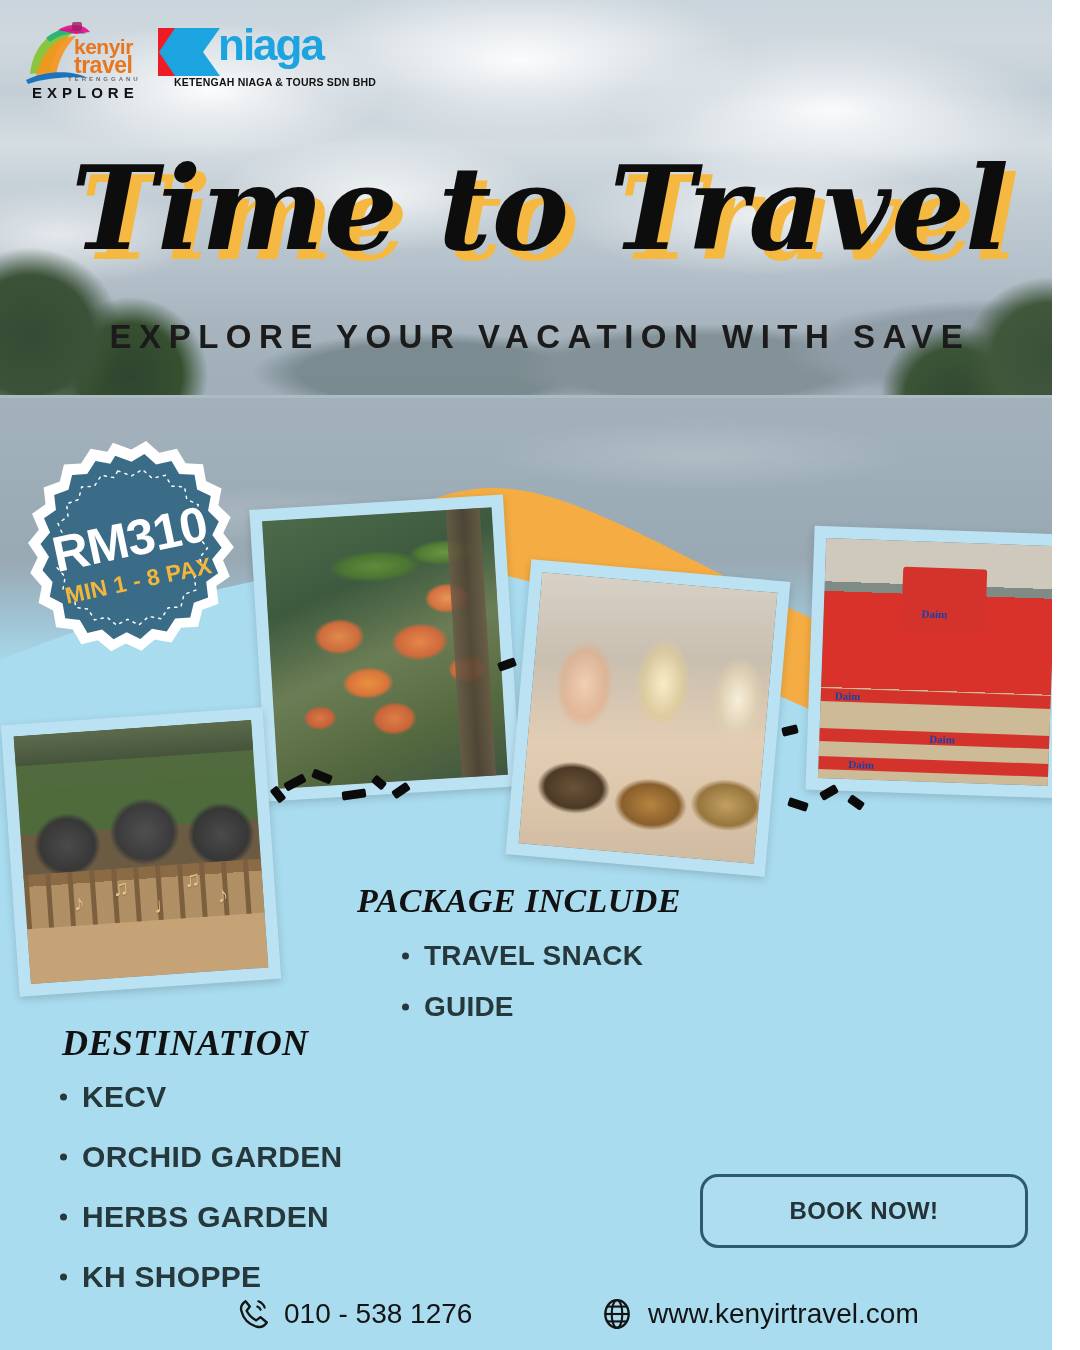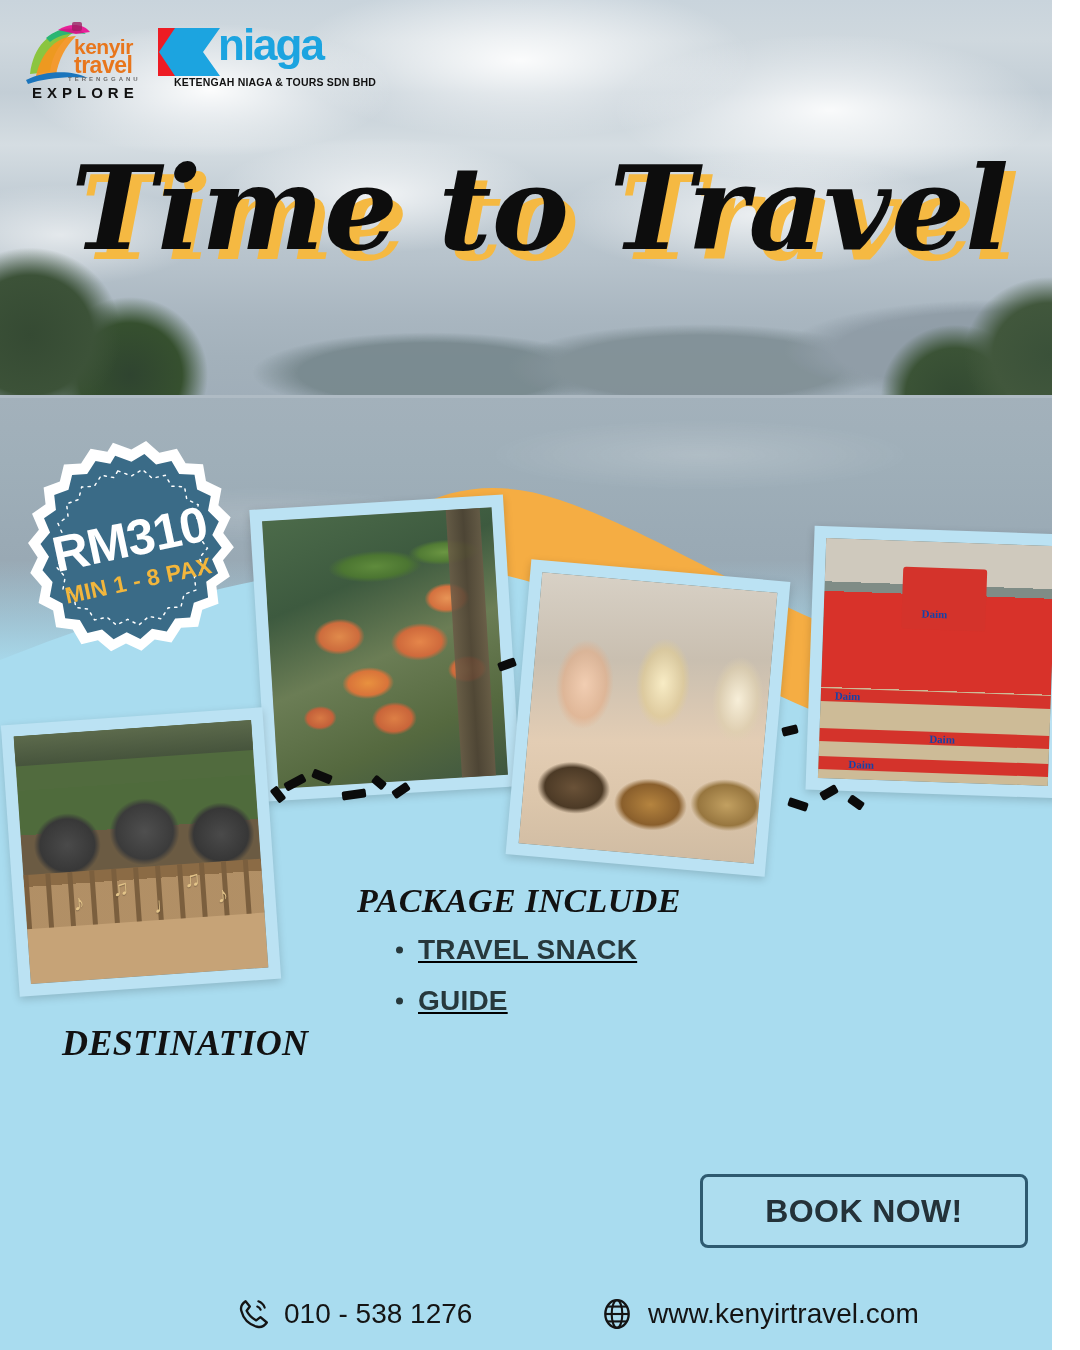--- a/index.html
+++ b/index.html
@@ -198,43 +198,43 @@
   .dash{position:absolute;background:#0b0b0b;border-radius:2px;}
 
   
   .hdr-serif{
     font-family:"Liberation Serif", serif;
     font-weight:700;font-style:italic;color:#121212;
   }
   #pkg-title{position:absolute;left:357px;top:882px;font-size:34px;letter-spacing:.4px;}
   #dest-title{position:absolute;left:62px;top:1022px;font-size:36px;letter-spacing:.4px;}
 
-  ul.blist{list-style:none;margin:0;padding:0;position:absolute;text-decoration:underline;}
+  ul.blist{list-style:none;margin:6px;padding:0;position:absolute;}
   ul.blist li{position:relative;padding-left:26px;color:#27383C;font-weight:700;}
   ul.blist li:before{
     content:"";position:absolute;left:4px;top:50%;
     width:7px;height:7px;border-radius:50%;background:#27383C;
     transform:translateY(-50%);
   }
   #pkg-list{left:392px;top:934px;font-size:28px;}
   #pkg-list li{margin-bottom:19px;letter-spacing:.2px;}
 
   #excl-list{left:726px;top:938px;width:320px;font-size:28px;line-height:1.72;}
   #excl-list li{margin-bottom:16px;}
   #excl-list li:before{top:24px;}
 
   #dest-list{left:50px;top:1074px;font-size:30px;}
   #dest-list li{margin-bottom:26px;letter-spacing:.3px;}
 
   
   #book-btn{
     position:absolute;left:700px;top:1174px;width:322px;height:68px;
-    border:3px solid #2E5A70;border-radius:8px;background:rgba(255,255,255,.05);
+    border:3px solid #2E5A70;border-radius:18px;background:rgba(255,255,255,.05);
     display:flex;align-items:center;justify-content:center;
-    font-size:32px;font-weight:700;color:#243239;letter-spacing:.4px;
+    font-size:24px;font-weight:700;color:#243239;letter-spacing:.4px;
     cursor:pointer;
   }
 
   
   .foot{position:absolute;top:1297px;display:flex;align-items:center;gap:14px;
     font-size:28px;color:#141414;font-weight:400;}
   #foot-phone{left:236px;}
   #foot-web{left:600px;}
   .ficon{width:34px;height:34px;display:block;}
 </style>
@@ -290,20 +290,21 @@
       </svg>
       <div class="niaga-word">niaga</div>
       <div class="niaga-sub">KETENGAH NIAGA &amp; TOURS SDN BHD</div>
     </div>
   </div>
 
   <div class="title-wrap">
     <div class="title shadow">Time to Travel</div>
     <div class="title main">Time to Travel</div>
   </div>
+  <div class="subtitle">EXPLORE YOUR VACATION WITH SAVE</div>
 
   <div class="badge">
     <svg width="252" height="226" viewBox="0 0 252 226">
       <g transform="translate(126,113) rotate(-10)">
         <path id="scallop" fill="#ffffff" d="
           M0,-110 L17,-100 L33,-106 L44,-92 L62,-93 L68,-77 L85,-73 L85,-56 L99,-46 L93,-30 L103,-16 L93,-2
           L101,14 L88,25 L92,42 L77,49 L76,67 L59,70 L52,86 L35,84 L23,97 L7,91 L-8,100 L-22,90 L-38,95 L-49,82
           L-66,83 L-72,67 L-88,62 L-88,45 L-101,35 L-95,19 L-104,4 L-94,-10 L-101,-26 L-88,-37 L-92,-54 L-77,-61
           L-76,-78 L-59,-81 L-52,-97 L-35,-95 L-23,-108 L-7,-102 Z"></path>
         <path fill="#3A6B87" transform="scale(.88)" d="
@@ -383,20 +384,26 @@
   </div>
 
   <div class="hdr-serif" id="pkg-title">PACKAGE INCLUDE</div>
   <ul class="blist" id="pkg-list">
     <li>TRAVEL SNACK</li>
     <li>GUIDE</li>
   </ul>
 
 
   <div class="hdr-serif" id="dest-title">DESTINATION</div>
+  <ul class="blist" id="dest-list">
+    <li>KECV</li>
+    <li>ORCHID GARDEN</li>
+    <li>HERBS GARDEN</li>
+    <li>KH SHOPPE</li>
+  </ul>
 
   <div id="book-btn">BOOK NOW!</div>
 
   <div class="foot" id="foot-phone">
     <svg class="ficon" viewBox="0 0 32 32">
       <path d="M9 4 C6 6, 4 9, 5 13 C7 21, 12 26, 20 28 C24 29, 27 27, 29 24 L23 19 L19 22 C15 20, 12 17, 10 13 L13 9 Z" fill="none" stroke="#141414" stroke-width="2.2" stroke-linejoin="round"></path>
       <path d="M21 4 C24 5, 26 7, 27 10" fill="none" stroke="#141414" stroke-width="2" stroke-linecap="round"></path>
       <path d="M20 9 C21.6 9.6, 22.6 10.6, 23.2 12" fill="none" stroke="#141414" stroke-width="2" stroke-linecap="round"></path>
     </svg>
     <span>010 - 538 1276</span>

